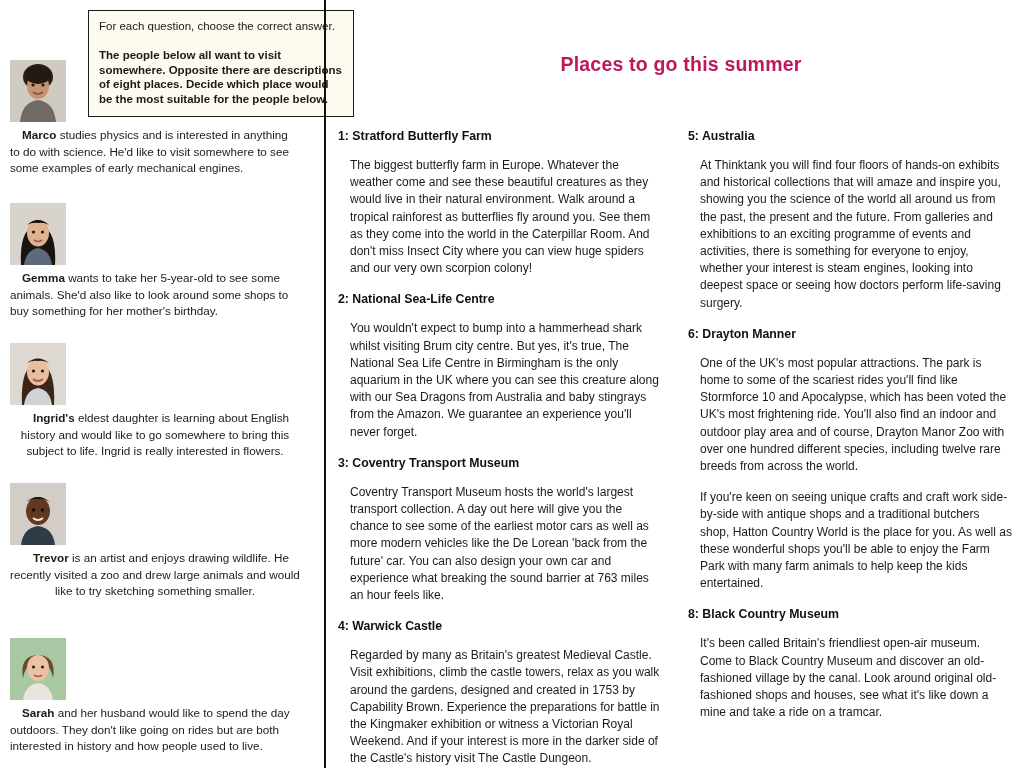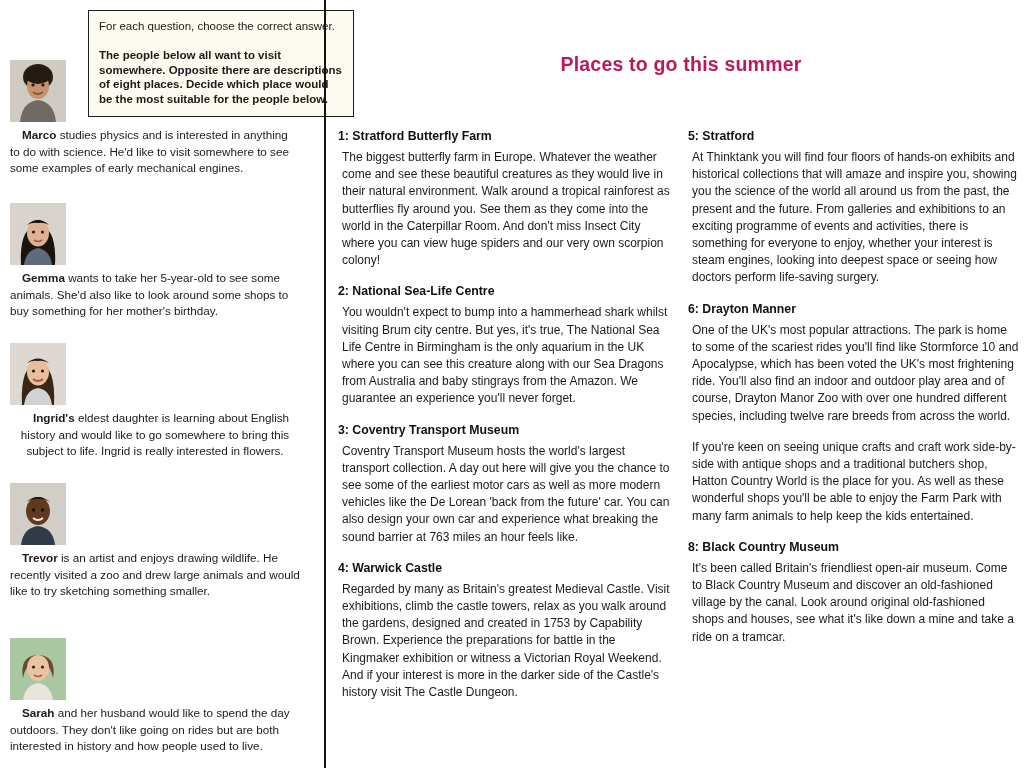--- a/index.html
+++ b/index.html
@@ -116,21 +116,21 @@
     margin-bottom: 14px;
   }
   .place h3 {
     margin: 0 0 1px 0;
     font-size: 12.3px;
     font-weight: bold;
     line-height: 17px;
     color: #111111;
   }
   .place p {
-    margin: 4px;
+    margin: 12px;
     font-size: 12px;
     line-height: 17.2px;
     color: #1b1b1b;
   }
 </style>
 </head>
 <body>
 
 <div class="page">
 
@@ -188,21 +188,21 @@
           <circle cx="32.5" cy="28" r="1.6" fill="#2a1b12"></circle>
           <path d="M23 36 Q28 40 33 36" stroke="#a35a4a" stroke-width="1.8" fill="none"></path>
           <path d="M14 62 Q16 47 28 45 Q40 47 42 62 Z" fill="#cfd3d6"></path>
         </svg>
       </span>
       <div class="desc">
         <b>Ingrid's</b><span> eldest daughter is learning about English history and would like to go somewhere to bring this subject to life. Ingrid is really interested in flowers.</span>
       </div>
     </div>
 
-    <div class="person" style="left:0px; top:475px; position:absolute;">
+    <div class="person" style="left:0px; top:475px; position:absolute;text-align:center;">
       <span class="photo">
         <svg width="56" height="62" viewBox="0 0 56 62">
           <rect width="56" height="62" fill="#d2cec7"></rect>
           <ellipse cx="28" cy="28" rx="12" ry="14" fill="#60391f"></ellipse>
           <path d="M16 19 Q28 9 40 19 Q34 15 28 16 Q22 15 16 19 Z" fill="#1a1007"></path>
           <circle cx="23.5" cy="27" r="1.7" fill="#1a1007"></circle>
           <circle cx="32.5" cy="27" r="1.7" fill="#1a1007"></circle>
           <path d="M23 35 Q28 39 33 35" stroke="#f0e9e1" stroke-width="2" fill="none"></path>
           <path d="M11 62 Q13 45 28 43 Q43 45 45 62 Z" fill="#2f3b46"></path>
         </svg>
@@ -252,21 +252,21 @@
           <p>Coventry Transport Museum hosts the world's largest transport collection. A day out here will give you the chance to see some of the earliest motor cars as well as more modern vehicles like the De Lorean 'back from the future' car. You can also design your own car and experience what breaking the sound barrier at 763 miles an hour feels like.</p>
         </div>
         <div class="place">
           <h3>4: Warwick Castle</h3>
           <p>Regarded by many as Britain's greatest Medieval Castle. Visit exhibitions, climb the castle towers, relax as you walk around the gardens, designed and created in 1753 by Capability Brown. Experience the preparations for battle in the Kingmaker exhibition or witness a Victorian Royal Weekend. And if your interest is more in the darker side of the Castle's history visit The Castle Dungeon.</p>
         </div>
       </div>
 
       <div class="place-col">
         <div class="place">
-          <h3>5: Stratford</h3>
+          <h3>5: Australia</h3>
           <p>At Thinktank you will find four floors of hands-on exhibits and historical collections that will amaze and inspire you, showing you the science of the world all around us from the past, the present and the future. From galleries and exhibitions to an exciting programme of events and activities, there is something for everyone to enjoy, whether your interest is steam engines, looking into deepest space or seeing how doctors perform life-saving surgery.</p>
         </div>
         <div class="place">
           <h3>6: Drayton Manner</h3>
           <p>One of the UK's most popular attractions. The park is home to some of the scariest rides you'll find like Stormforce 10 and Apocalypse, which has been voted the UK's most frightening ride. You'll also find an indoor and outdoor play area and of course, Drayton Manor Zoo with over one hundred different species, including twelve rare breeds from across the world.</p>
         </div>
         <div class="place">
           <p>If you're keen on seeing unique crafts and craft work side-by-side with antique shops and a traditional butchers shop, Hatton Country World is the place for you. As well as these wonderful shops you'll be able to enjoy the Farm Park with many farm animals to help keep the kids entertained.</p>
         </div>
         <div class="place">

